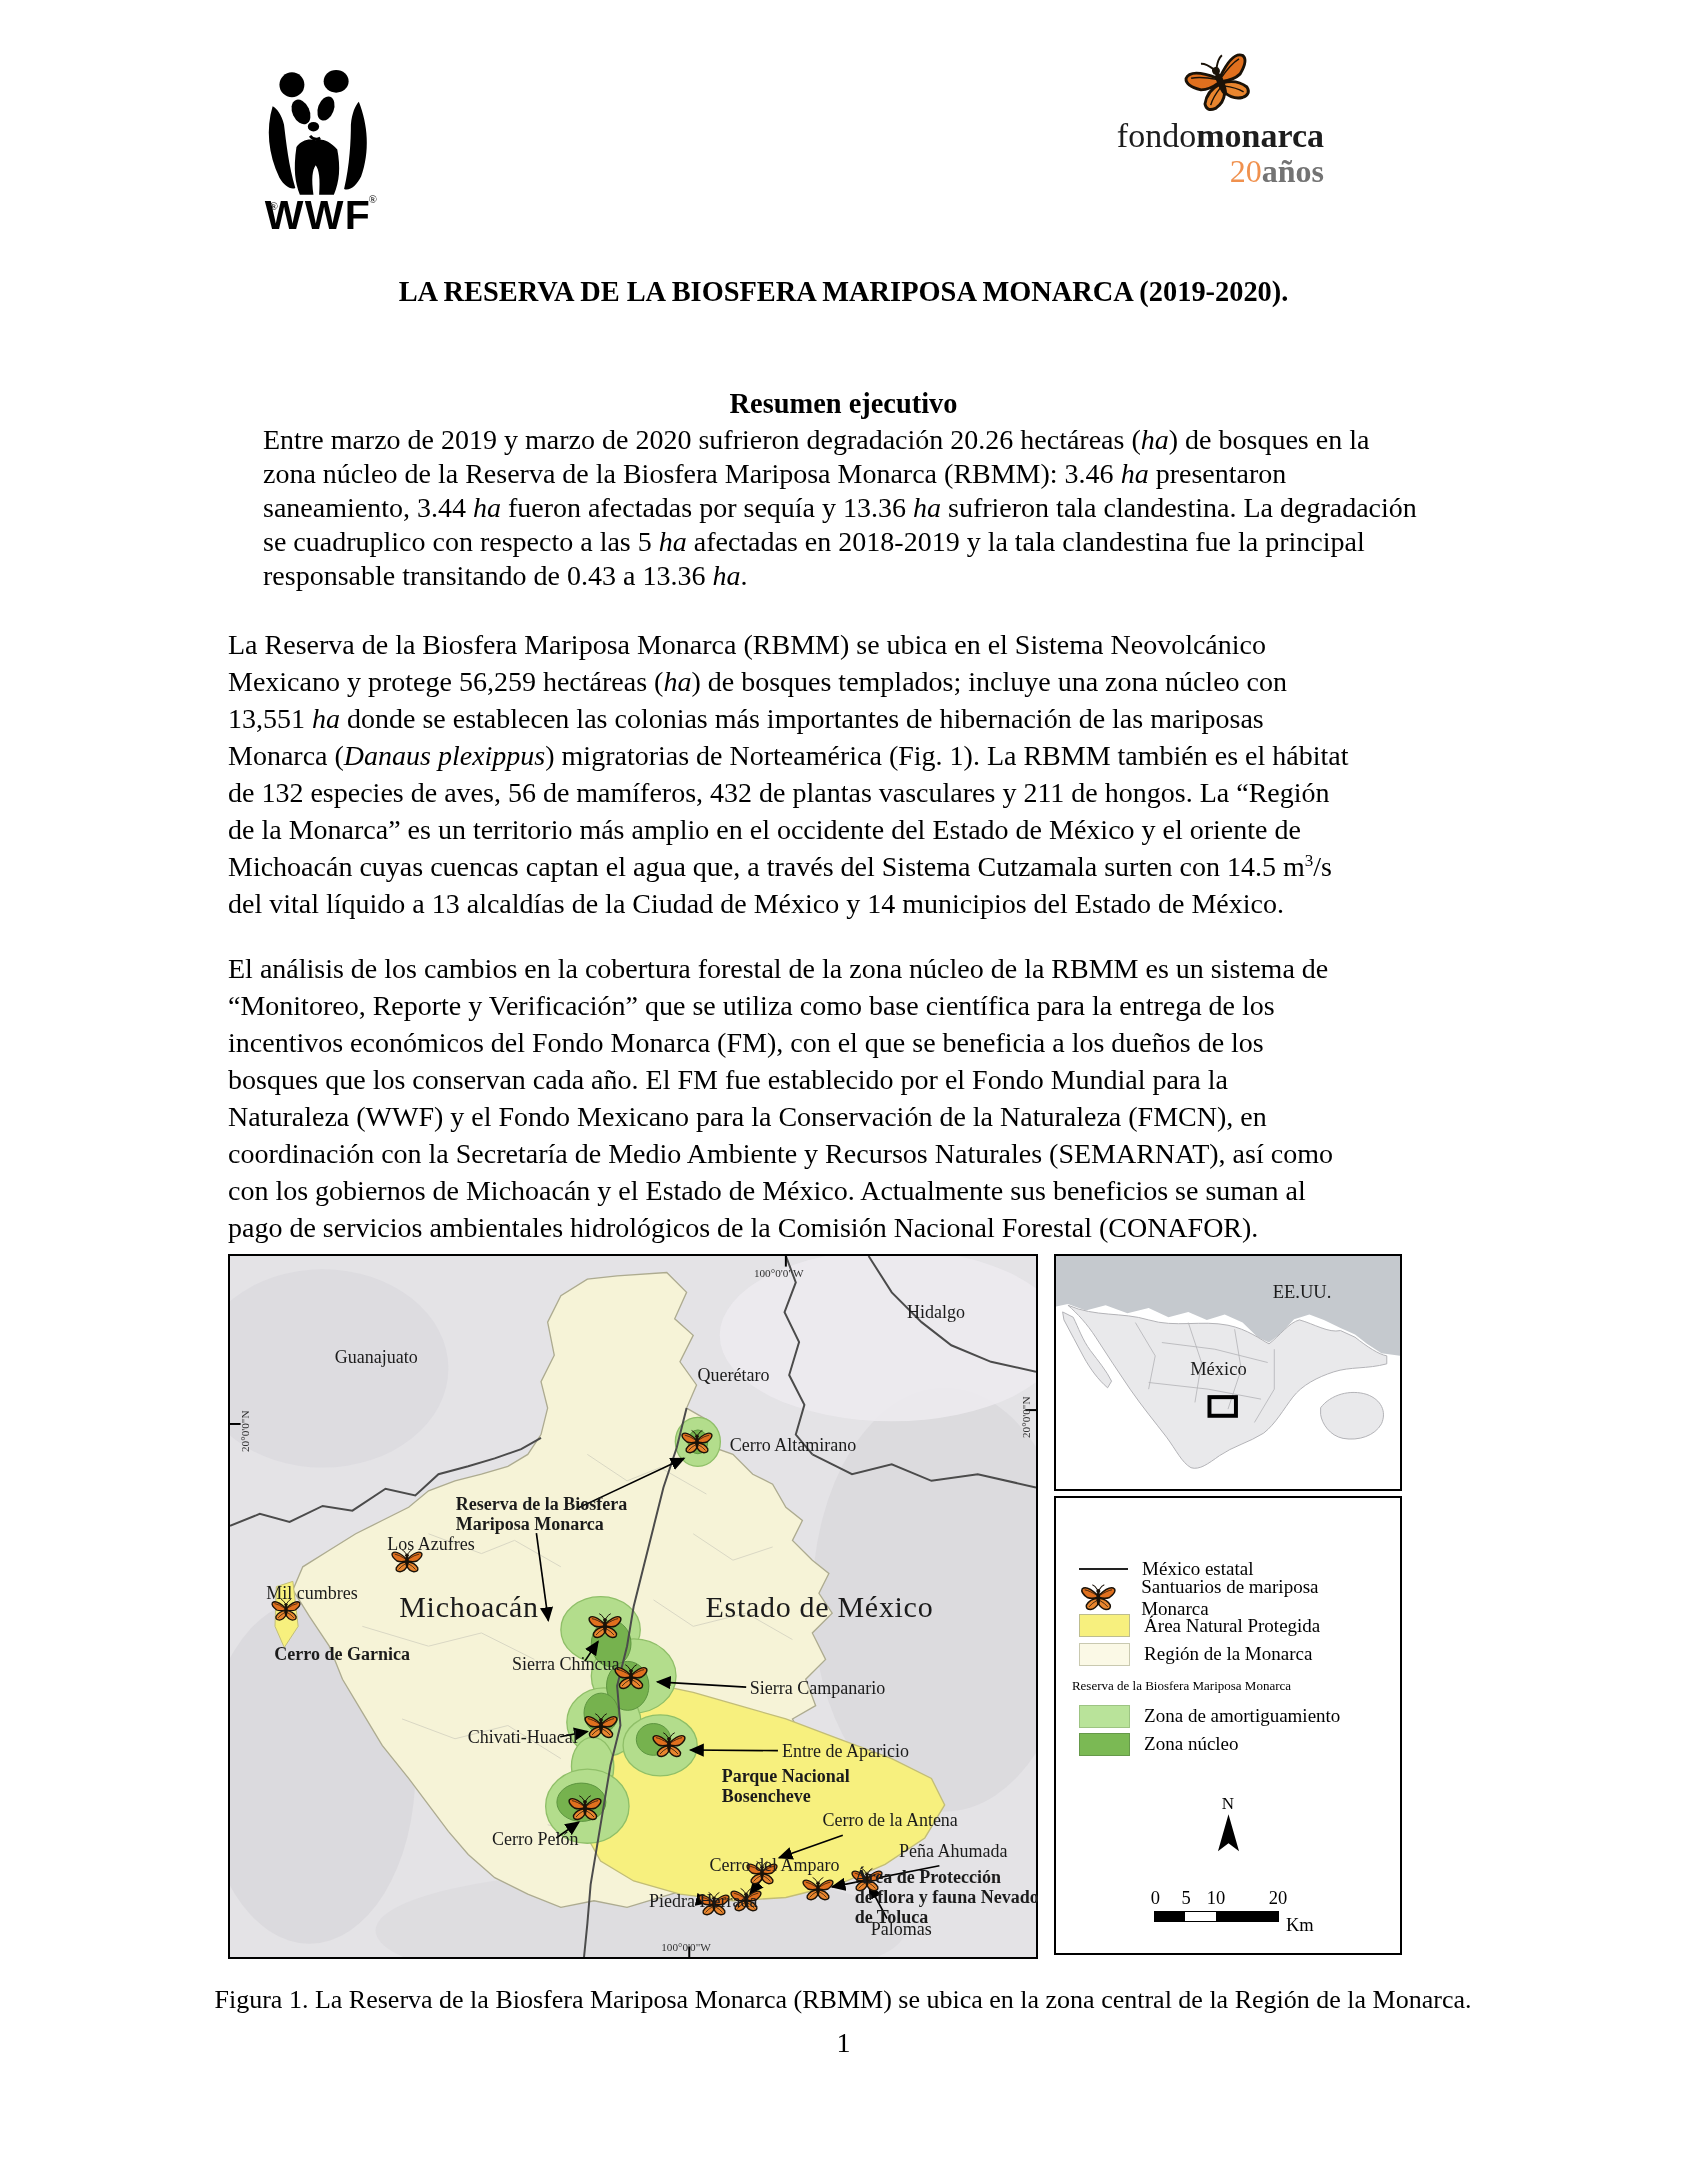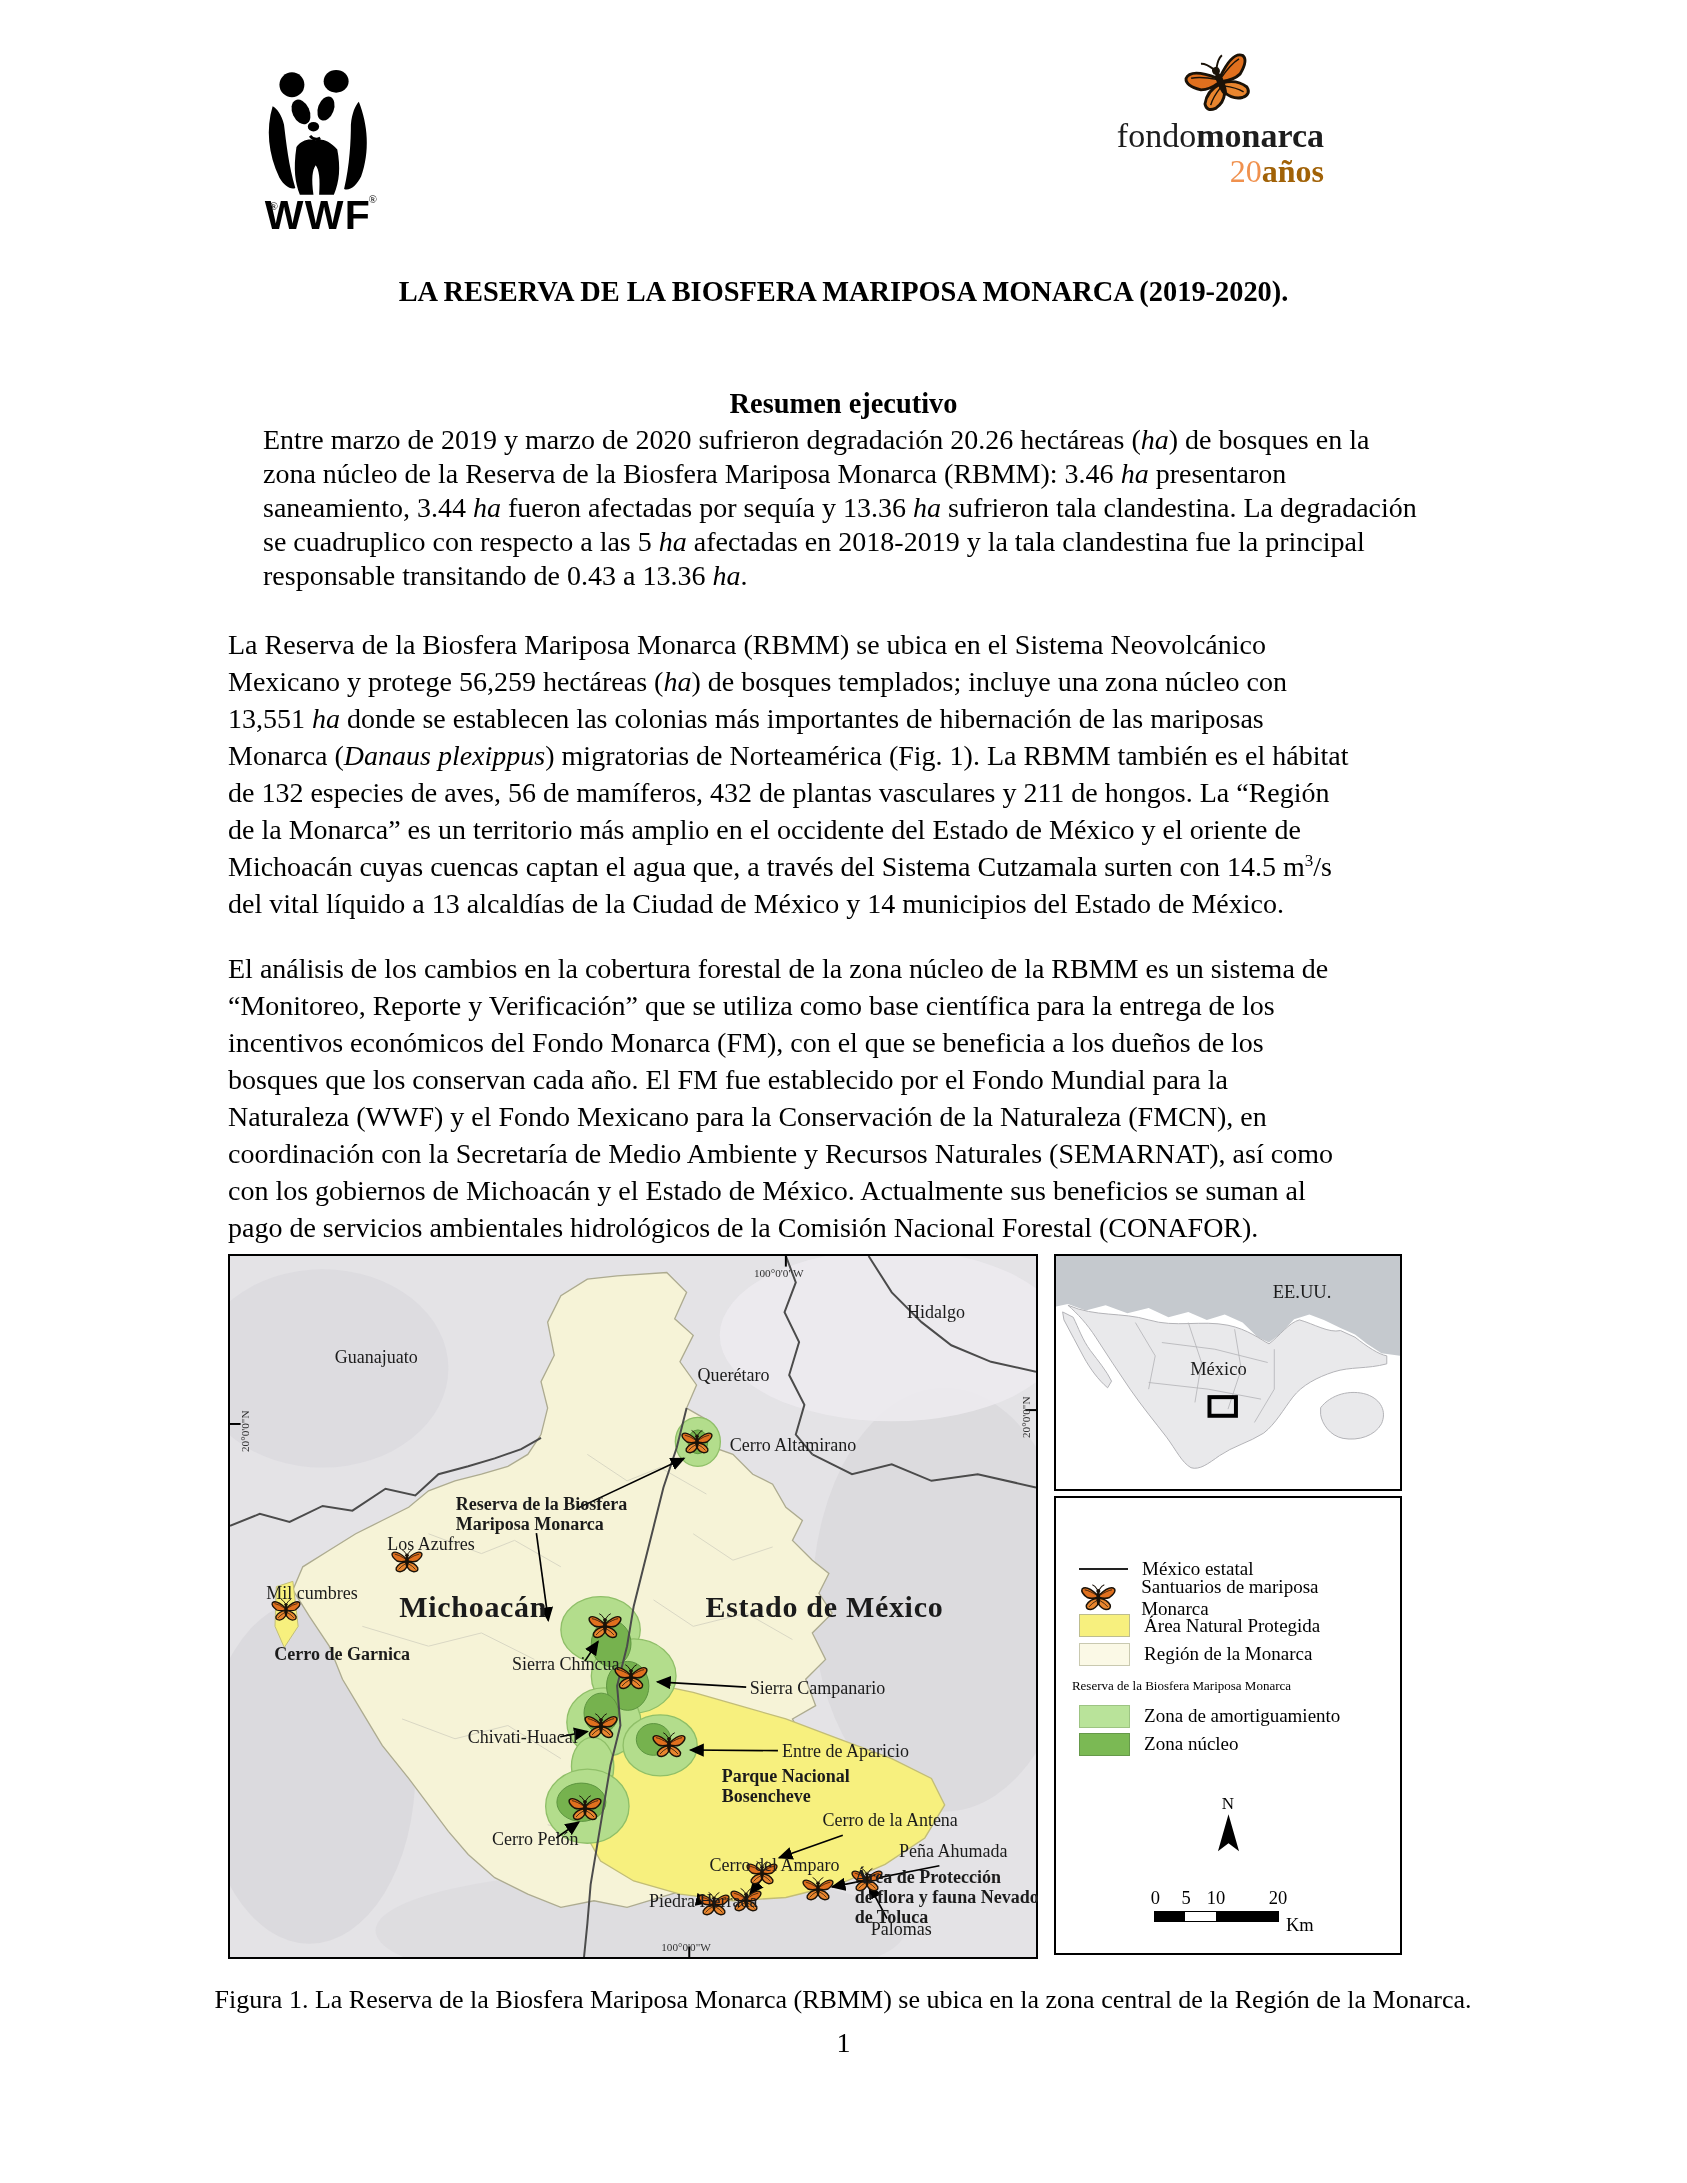--- a/index.html
+++ b/index.html
@@ -15,41 +15,41 @@
   .wwf .reg2{position:absolute;right:4px;top:123px;font-size:11.2px;}
 
   .fm{position:absolute;left:1059px;top:57px;width:265px;text-align:right;
       font-family:Liberation Serif, serif;}
   .fm .bfly-logo{position:absolute;left:126px;top:-2.6px;transform:rotate(-22deg);}
   .fm .wordmark{font-size:34px;color:#1d1d1d;letter-spacing:0px;margin-top:61px;line-height:36px;}
   .fm .wordmark .light{font-weight:400;}
   .fm .wordmark .bold{font-weight:700;}
   .fm .anniv{font-size:32px;line-height:33px;margin-top:1.3px;}
   .fm .anniv .num{color:#f0914e;font-weight:400;}
-  .fm .anniv .word{color:#a16207;font-weight:700;}
+  .fm .anniv .word{color:#737373;font-weight:700;}
 
   
   .doc-title{position:absolute;left:0;top:273px;width:1687px;text-align:center;
              font-weight:bold;font-size:28.4px;line-height:38px;}
   .section-heading{position:absolute;left:0;top:388px;width:1687px;text-align:center;
              font-weight:bold;font-size:28.4px;}
   .para{white-space:pre-wrap;font-size:28px;}
   .summary{position:absolute;left:263px;top:423px;width:1178px;line-height:34px;}
   .p1{position:absolute;left:228px;top:626px;width:1290px;line-height:37px;}
   .p2{position:absolute;left:228px;top:950px;width:1290px;line-height:37px;}
   .para em{font-style:italic;}
   .para sup{font-size:17px;vertical-align:super;line-height:0;}
 
   
   .figure{position:absolute;left:228px;top:1254px;width:1170px;height:701px;}
   .map{position:absolute;left:0;top:0;width:806px;height:701px;border:2.6px solid #000;background:#e4e3e6;}
   .map svg.base{position:absolute;left:0;top:0;width:100%;height:100%;}
   .maplabel{position:absolute;white-space:nowrap;font-size:18px;line-height:20px;color:#1b1b1b;}
   .maplabel.bold{font-weight:bold;}
-  .maplabel.big{font-size:30px;font-weight:bold;letter-spacing:0.7px;}
+  .maplabel.big{font-size:30px;font-weight:normal;letter-spacing:0.7px;}
   .maplabel.coord{font-size:11.2px;color:#333;}
   .rot{transform:rotate(-90deg);transform-origin:left top;}
   .bfly-pin{position:absolute;transform:translate(-50%,-50%);}
 
   .inset{position:absolute;left:826px;top:0;width:344px;height:233px;border:2.6px solid #000;background:#c2410c;}
   .inset svg{position:absolute;left:0;top:0;width:100%;height:100%;}
   .inset .maplabel{font-size:18.5px;}
 
   .legendbox{position:absolute;left:826px;top:242px;width:344px;height:455px;border:2.6px solid #000;background:#fff;}
   .lg-rows{position:absolute;left:22.5px;top:57px;width:304px;}

